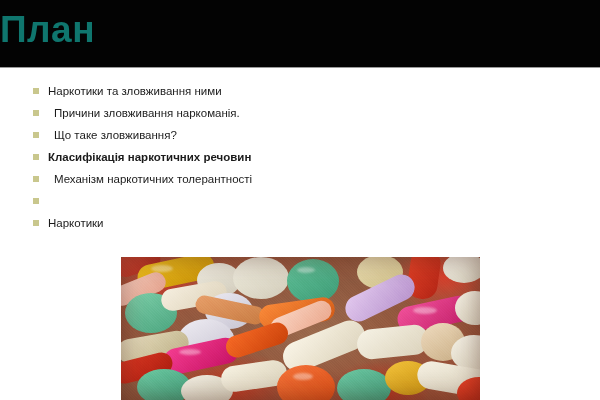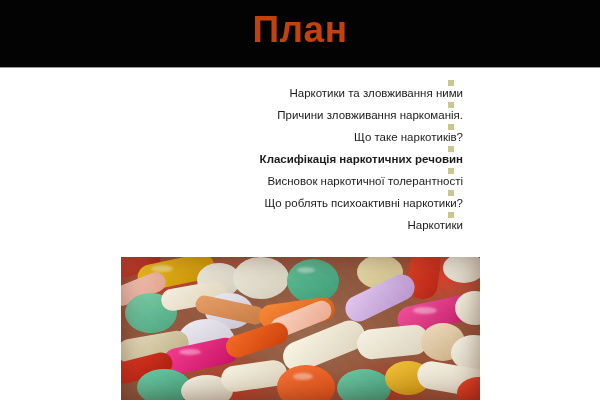--- a/index.html
+++ b/index.html
@@ -24,22 +24,22 @@
     height: 67px;
     background: #030303;
   }
   .slide-title {
     position: absolute;
     left: 0;
     top: 0;
     width: 600px;
     height: 84px;
     line-height: 60px;
-    text-align: center;
-    color: #c2410c;
+    text-align: left;
+    color: #0f766e;
     font-family: "Liberation Sans", sans-serif;
     font-size: 37px;
     font-weight: bold;
     letter-spacing: 0.5px;
     white-space: nowrap;
   }
 
   
   .band-edge {
     position: absolute;
@@ -55,24 +55,23 @@
     position: absolute;
     left: 33px;
     top: 80px;
     width: 430px;
     margin: 0;
     padding: 0;
     list-style: none;
   }
   .plan-item {
     display: flex;
-    align-items: flex-end;
+    align-items: center;
     height: 22px;
     white-space: nowrap;
-    flex-direction: column;
   }
   .bullet-square {
     flex: 0 0 auto;
     width: 6px;
     height: 6px;
     background: #c9c78d;
     margin-right: 9px;
     position: relative;
     top: 0px;
   }
@@ -155,36 +154,35 @@
     <span class="plan-label">Наркотики та зловживання ними</span>
   </li>
 
   <li class="plan-item indent">
     <span class="bullet-square"></span>
     <span class="plan-label">Причини зловживання наркоманія.</span>
   </li>
 
   <li class="plan-item indent">
     <span class="bullet-square"></span>
-    <span class="plan-label">Що таке наркотиків?</span>
+    <span class="plan-label">Що таке зловживання?</span>
   </li>
 
   <li class="plan-item bold">
     <span class="bullet-square"></span>
     <span class="plan-label">Класифікація наркотичних речовин</span>
   </li>
 
   <li class="plan-item indent">
     <span class="bullet-square"></span>
-    <span class="plan-label">Висновок наркотичної толерантності</span>
-  </li>
-
-  <li class="plan-item indent">
-    <span class="bullet-square"></span>
-    <span class="plan-label">Що роблять психоактивні наркотики?</span>
+    <span class="plan-label">Механізм наркотичних толерантності</span>
+  </li>
+
+  <li class="plan-item indent">
+    <span class="bullet-square"></span>
   </li>
 
 
   <li class="plan-item">
     <span class="bullet-square"></span>
     <span class="plan-label">Наркотики</span>
   </li>
 
 </ul>
 

